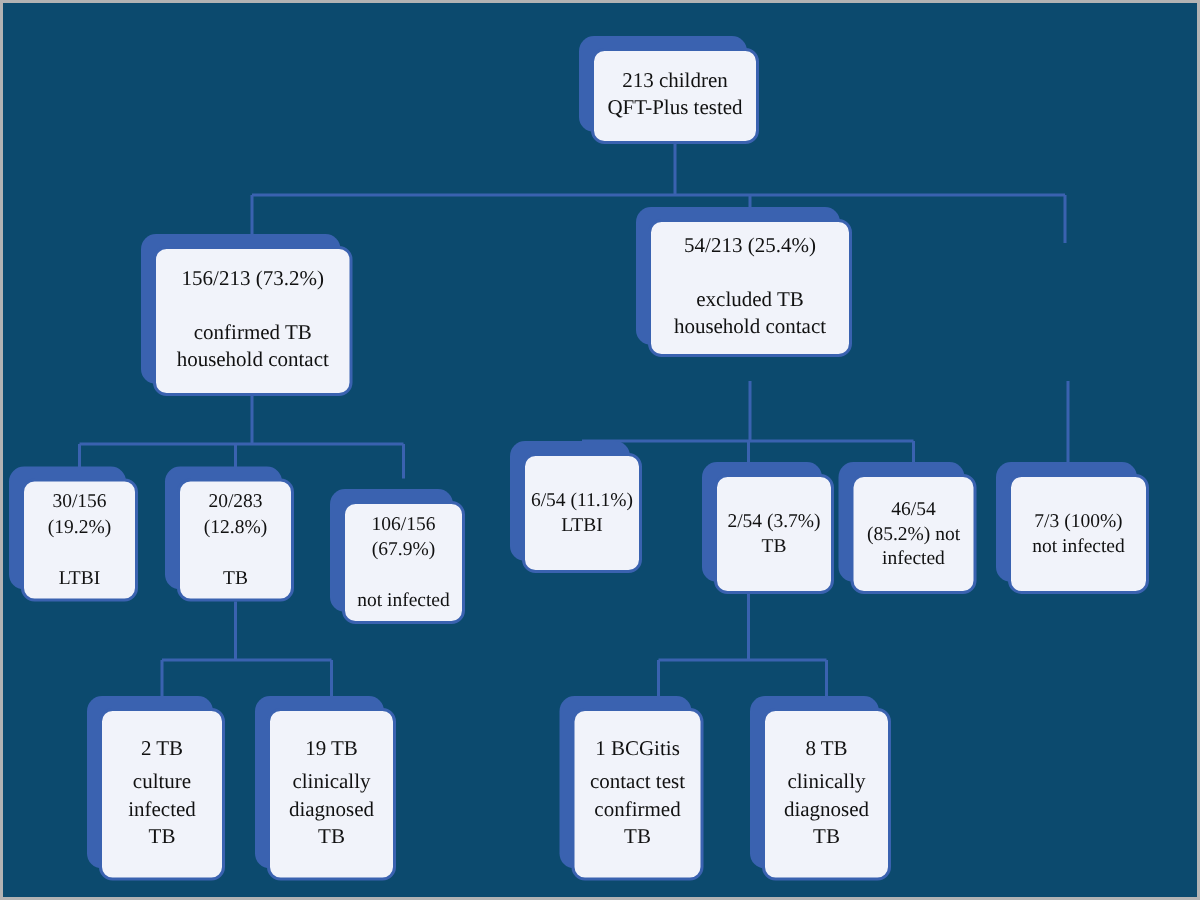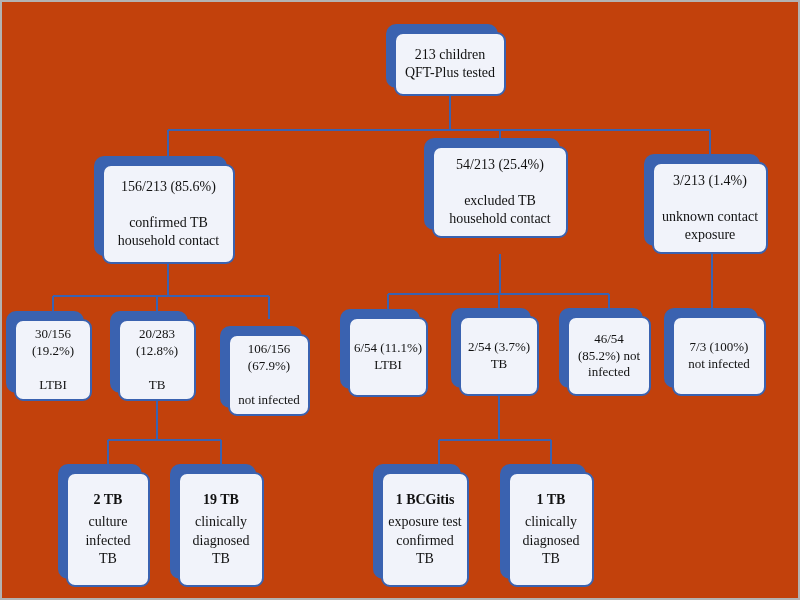--- a/index.html
+++ b/index.html
@@ -6,21 +6,21 @@
     margin: 0;
     padding: 0;
     background: #ffffff;
     font-family: "Liberation Serif", "DejaVu Serif", serif;
   }
   #canvas {
     position: relative;
     width: 800px;
     height: 600px;
     box-sizing: border-box;
-    background: #c2410c;
+    background: #0c4a6e;
     border: 2px solid #b3b3b3;
     overflow: hidden;
   }
   #connectors {
     position: absolute;
     left: 0; top: 0;
     width: 800px; height: 600px;
     pointer-events: none;
   }
   .node {
@@ -50,21 +50,21 @@
     color: #111111;
     font-size: 14px;
     line-height: 1.3;
   }
   .card span {
     display: block;
     white-space: pre-line;
   }
   .node.small .card { font-size: 13px; }
   .card .title {
-    font-weight: bold;
+    font-weight: normal;
     margin-bottom: 4px;
   }
 </style>
 </head>
 <body>
 
 <div id="canvas">
 
   <svg id="connectors" viewBox="0 0 800 600" xmlns="http://www.w3.org/2000/svg">
     <path d="M448 94 V128 M166 128 H708 M166 128 V162 M498 128 V160 M708 128 V160
@@ -79,46 +79,37 @@
     <div class="shadow"></div>
     <div class="card">
       <span>213 children
 QFT-Plus tested</span>
     </div>
   </div>
 
   <div class="node" style="left:100px;top:162px;width:133px;height:100px">
     <div class="shadow"></div>
     <div class="card">
-      <span>156/213 (85.6%)
+      <span>156/213 (73.2%)
 
 confirmed TB
 household contact</span>
     </div>
   </div>
 
   <div class="node" style="left:430px;top:144px;width:136px;height:92px">
     <div class="shadow"></div>
     <div class="card">
       <span>54/213 (25.4%)
 
 excluded TB
 household contact</span>
     </div>
   </div>
 
-  <div class="node" style="left:650px;top:160px;width:116px;height:92px">
-    <div class="shadow"></div>
-    <div class="card">
-      <span>3/213 (1.4%)
-
-unknown contact
-exposure</span>
-    </div>
-  </div>
 
   <div class="node small" style="left:12px;top:317px;width:78px;height:82px">
     <div class="shadow"></div>
     <div class="card">
       <span>30/156
 (19.2%)
 
 LTBI</span>
     </div>
   </div>
@@ -136,29 +127,29 @@
   <div class="node small" style="left:226px;top:332px;width:82px;height:82px">
     <div class="shadow"></div>
     <div class="card">
       <span>106/156
 (67.9%)
 
 not infected</span>
     </div>
   </div>
 
-  <div class="node small" style="left:346px;top:315px;width:80px;height:80px">
+  <div class="node small" style="left:346px;top:300px;width:80px;height:80px">
     <div class="shadow"></div>
     <div class="card">
       <span>6/54 (11.1%)
 LTBI</span>
     </div>
   </div>
 
-  <div class="node small" style="left:457px;top:314px;width:80px;height:80px">
+  <div class="node small" style="left:474px;top:314px;width:80px;height:80px">
     <div class="shadow"></div>
     <div class="card">
       <span>2/54 (3.7%)
 TB</span>
     </div>
   </div>
 
   <div class="node small" style="left:565px;top:314px;width:84px;height:80px">
     <div class="shadow"></div>
     <div class="card">
@@ -193,29 +184,29 @@
       <span>clinically
 diagnosed
 TB</span>
     </div>
   </div>
 
   <div class="node" style="left:379px;top:470px;width:88px;height:115px">
     <div class="shadow"></div>
     <div class="card">
       <span class="title">1 BCGitis</span>
-      <span>exposure test
+      <span>contact test
 confirmed
 TB</span>
     </div>
   </div>
 
   <div class="node" style="left:506px;top:470px;width:86px;height:115px">
     <div class="shadow"></div>
     <div class="card">
-      <span class="title">1 TB</span>
+      <span class="title">8 TB</span>
       <span>clinically
 diagnosed
 TB</span>
     </div>
   </div>
 
 </div>
 
 </body></html>

